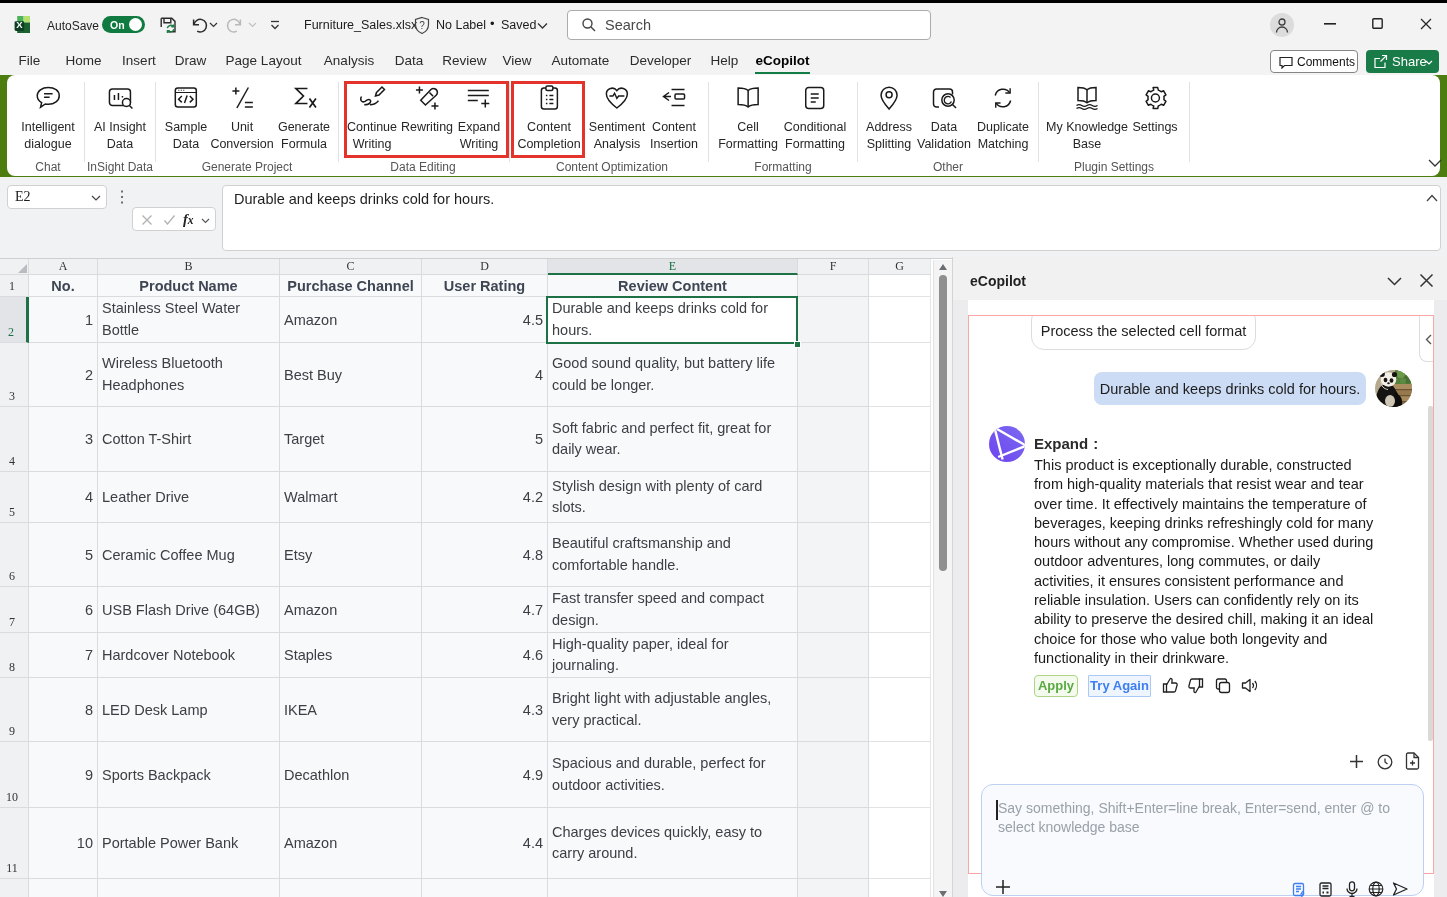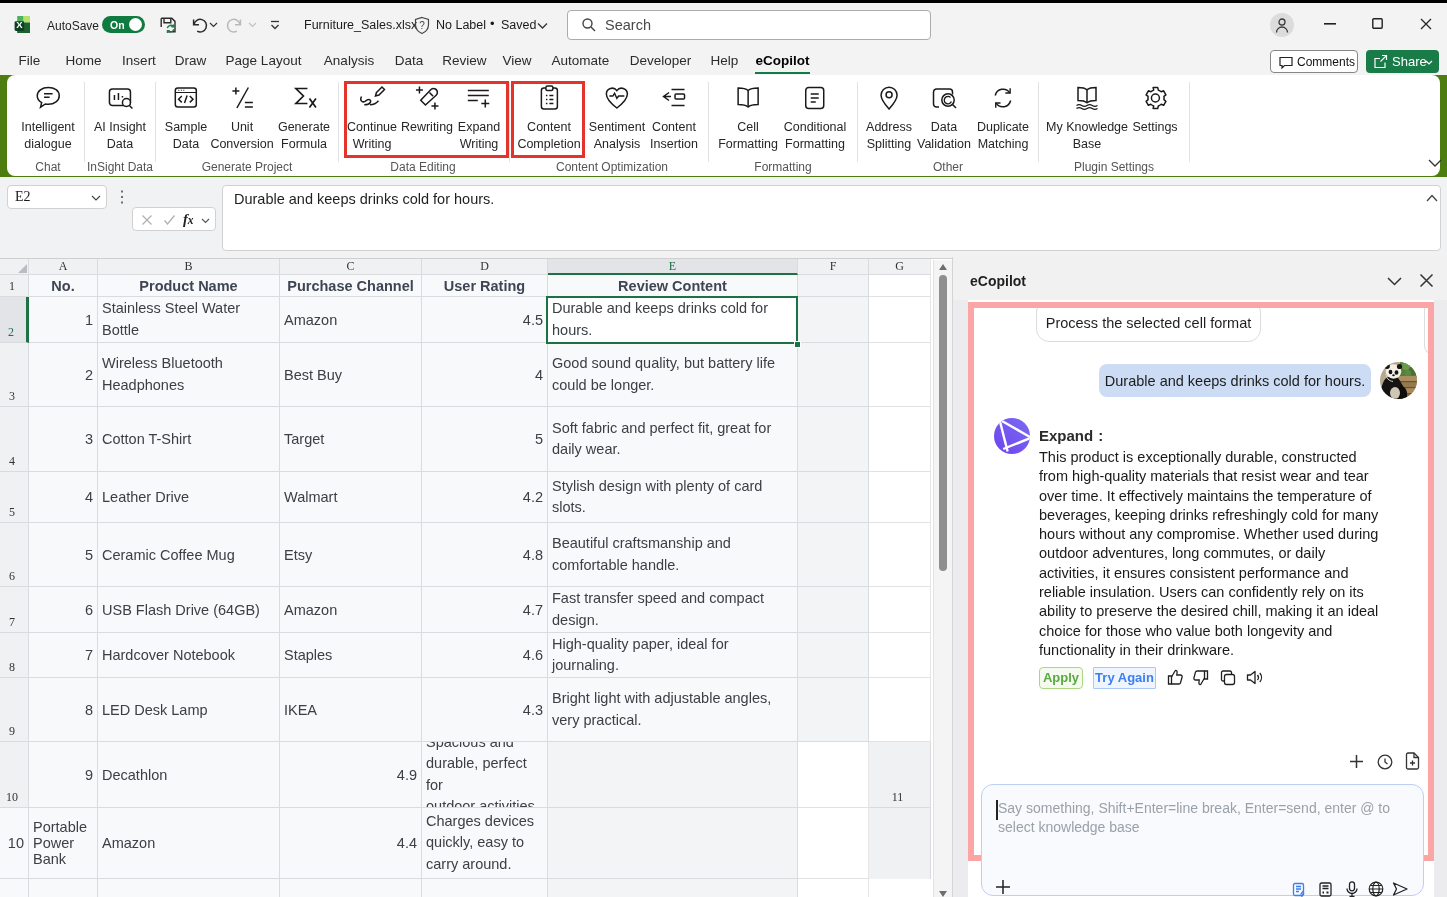--- a/index.html
+++ b/index.html
@@ -454,20 +454,21 @@
       <div class="c d dr">8</div>
       <div class="c d dl">LED Desk Lamp</div>
       <div class="c d dl">IKEA</div>
       <div class="c d dr">4.3</div>
       <div class="c d dl wrap2">Bright light with adjustable angles,<br>very practical.</div>
       <div class="c d fcol"></div>
         <div class="c gcol"></div>
 
       <div class="c rh">10</div>
       <div class="c d dr">9</div>
+      <div class="c d dl">Sports Backpack</div>
       <div class="c d dl">Decathlon</div>
       <div class="c d dr">4.9</div>
       <div class="c d dl wrap2">Spacious and durable, perfect for<br>outdoor activities.</div>
       <div class="c d fcol"></div>
         <div class="c gcol"></div>
 
       <div class="c rh">11</div>
       <div class="c d dr">10</div>
       <div class="c d dl">Portable Power Bank</div>
       <div class="c d dl">Amazon</div>
@@ -499,21 +500,21 @@
     <div class="abs" style="left:481px;top:43px;width:14px;height:597px;background:#ececee;"></div>
     <div class="abs" style="left:0;top:43px;width:15px;height:597px;background:#ececee;"></div>
     <div class="abs" style="left:17px;top:16px;font-size:14px;font-weight:bold;color:#1f1f1f;">eCopilot</div>
     <svg class="abs" style="left:434px;top:20px" width="15" height="9" viewBox="0 0 15 9" fill="none" stroke="#333" stroke-width="1.5">
         <path d="M1 1 l6.5 6.5 L14 1"></path>
       </svg>
     <svg class="abs" style="left:466px;top:16px" width="15" height="15" viewBox="0 0 15 15" fill="none" stroke="#333" stroke-width="1.5">
         <path d="M1.5 1.5 L13.5 13.5 M13.5 1.5 L1.5 13.5"></path>
       </svg>
 
-    <div id="chatbox" class="abs" style="left:15px;top:45px;width:466px;height:559px;border:6px solid #fca5a5;box-sizing:border-box;overflow:hidden;background:#fff;">
+    <div id="chatbox" class="abs" style="left:15px;top:58px;width:466px;height:559px;border:1px solid #fca5a5;box-sizing:border-box;overflow:hidden;background:#fff;">
 
       <div class="abs" style="left:62px;top:-9px;width:225px;height:43px;border:1px solid #dcdcdc;border-radius:13px;box-sizing:border-box;background:#fff;"></div>
       <div class="abs" style="left:62px;top:-9px;width:225px;height:43px;font-size:14.5px;color:#1f1f1f;display:flex;align-items:center;justify-content:center;padding-top:5px;box-sizing:border-box;">Process the selected cell format</div>
 
       <div class="abs" style="left:125px;top:56px;width:272px;height:33px;background:#ccdcf5;border-radius:8px;"></div>
       <div class="abs" style="left:125px;top:56px;width:272px;height:33px;font-size:14.5px;color:#1c1c1c;display:flex;align-items:center;justify-content:center;">Durable and keeps drinks cold for hours.</div>
 
       <svg class="abs" style="left:406px;top:54px" width="37" height="37" viewBox="0 0 37 37">
         <defs>
             <clipPath id="pc">

